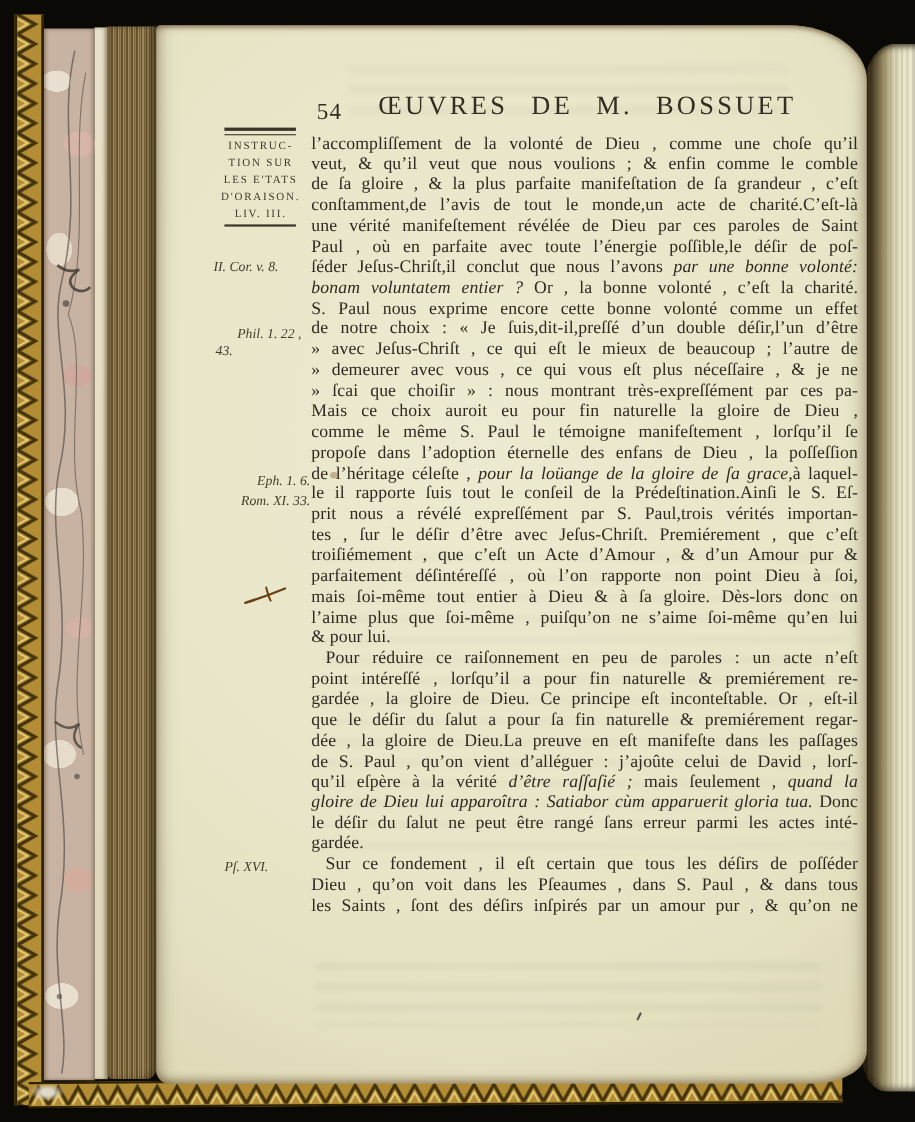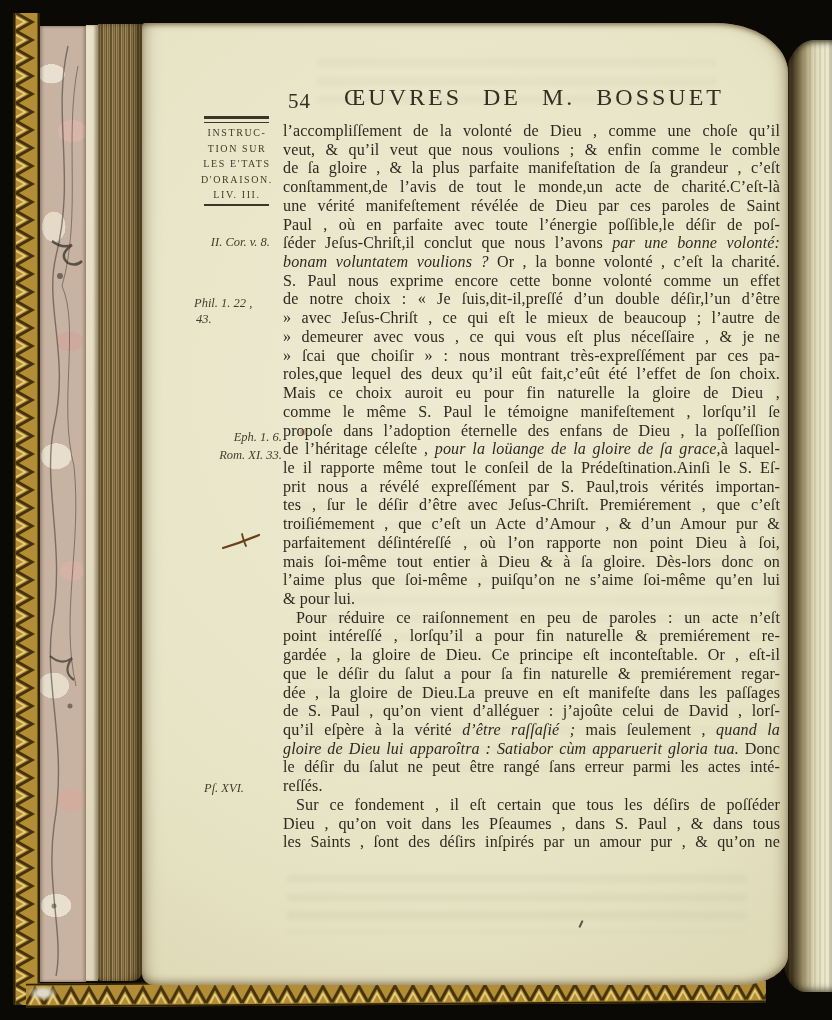--- a/index.html
+++ b/index.html
@@ -63,22 +63,22 @@
   .pagenum{position:absolute;left:146px;top:66px;font-size:21px;color:#332d22;letter-spacing:1px;}
   .header-title{position:absolute;left:196px;top:61px;width:386px;text-align:right;
     font-size:24px;letter-spacing:3px;word-spacing:12px;color:#332d22;white-space:nowrap;}
 
   .margin-rule-a{position:absolute;left:62px;top:93px;width:65px;height:7px;
     border-top:3px solid #3c352a;border-bottom:1.5px solid #3c352a;}
   .margin-rule-b{position:absolute;left:62px;top:181px;width:65px;height:1.8px;background:#3c352a;}
   .running-title{position:absolute;left:50px;top:102px;width:90px;text-align:center;
     font-size:10px;letter-spacing:1.6px;line-height:15.5px;color:#413a2c;}
   .note{position:absolute;font-style:italic;font-size:12.5px;color:#443c2c;white-space:nowrap;}
-  .n1{left:52px;top:212px;width:76px;text-align:right;}
-  .n2{left:52px;top:273px;width:80px;text-align:left;}
+  .n1{left:52px;top:212px;width:76px;}
+  .n2{left:52px;top:273px;width:80px;text-align:right;}
   .n3{left:54px;top:289px;}
   .n4{left:52px;top:407px;width:88px;text-align:right;}
   .n5{left:50px;top:425px;width:90px;text-align:right;}
   .n6{left:62px;top:733px;margin-top:25px;}
   .cross-mark{position:absolute;left:79px;top:505px;}
 
   .body-text{position:absolute;left:141px;top:99px;width:497px;
     font-size:16.1px;line-height:18.72px;color:#2e2920;letter-spacing:.1px;}
   .bline{text-align:justify;text-align-last:justify;}
   .bline.lastline{text-align-last:left;}
@@ -171,49 +171,48 @@
     </svg>
 
     <div class="body-text">
         <div class="bline"><span>l’accompliſſement de la volonté de Dieu , comme une choſe qu’il</span></div>
         <div class="bline"><span>veut, &amp; qu’il veut que nous voulions ; &amp; enfin comme le comble</span></div>
         <div class="bline"><span>de ſa gloire , &amp; la plus parfaite manifeſtation de ſa grandeur , c’eſt</span></div>
         <div class="bline"><span>conſtamment,de l’avis de tout le monde,un acte de charité.C’eſt-là</span></div>
         <div class="bline"><span>une vérité manifeſtement révélée de Dieu par ces paroles de Saint</span></div>
         <div class="bline"><span>Paul , où en parfaite avec toute l’énergie poſſible,le déſir de poſ-</span></div>
         <div class="bline"><span>ſéder Jeſus-Chriſt,il conclut que nous l’avons </span><span class="it">par une bonne volonté:</span></div>
-        <div class="bline"><span class="it">bonam voluntatem voulions ? </span><span>Or , la bonne volonté , c’eſt la charité.</span></div>
+        <div class="bline"><span class="it">bonam voluntatem entier ? </span><span>Or , la bonne volonté , c’eſt la charité.</span></div>
         <div class="bline"><span>S. Paul nous exprime encore cette bonne volonté comme un effet</span></div>
         <div class="bline"><span>de notre choix : « Je ſuis,dit-il,preſſé d’un double déſir,l’un d’être</span></div>
         <div class="bline"><span>» avec Jeſus-Chriſt , ce qui eſt le mieux de beaucoup ; l’autre de</span></div>
         <div class="bline"><span>» demeurer avec vous , ce qui vous eſt plus néceſſaire , &amp; je ne</span></div>
         <div class="bline"><span>» ſcai que choiſir » : nous montrant très-expreſſément par ces pa-</span></div>
-        <div class="bline"><span>roles,que lequel des deux qu’il eût fait,c’eût été l’effet de ſon choix.</span></div>
         <div class="bline"><span>Mais ce choix auroit eu pour fin naturelle la gloire de Dieu ,</span></div>
         <div class="bline"><span>comme le même S. Paul le témoigne manifeſtement , lorſqu’il ſe</span></div>
         <div class="bline"><span>propoſe dans l’adoption éternelle des enfans de Dieu , la poſſeſſion</span></div>
         <div class="bline"><span>de l’héritage céleſte , </span><span class="it">pour la loüange de la gloire de ſa grace,</span><span>à laquel-</span></div>
-        <div class="bline"><span>le il rapporte même tout le conſeil de la Prédeſtination.Ainſi le S. Eſ-</span></div>
+        <div class="bline"><span>le il rapporte ſuis tout le conſeil de la Prédeſtination.Ainſi le S. Eſ-</span></div>
         <div class="bline"><span>prit nous a révélé expreſſément par S. Paul,trois vérités importan-</span></div>
         <div class="bline"><span>tes , ſur le déſir d’être avec Jeſus-Chriſt. Premiérement , que c’eſt</span></div>
         <div class="bline"><span>troiſiémement , que c’eſt un Acte d’Amour , &amp; d’un Amour pur &amp;</span></div>
         <div class="bline"><span>parfaitement déſintéreſſé , où l’on rapporte non point Dieu à ſoi,</span></div>
         <div class="bline"><span>mais ſoi-même tout entier à Dieu &amp; à ſa gloire. Dès-lors donc on</span></div>
         <div class="bline"><span>l’aime plus que ſoi-même , puiſqu’on ne s’aime ſoi-même qu’en lui</span></div>
         <div class="bline lastline"><span>&amp; pour lui.</span></div>
         <div class="bline indent"><span>Pour réduire ce raiſonnement en peu de paroles : un acte n’eſt</span></div>
         <div class="bline"><span>point intéreſſé , lorſqu’il a pour fin naturelle &amp; premiérement re-</span></div>
         <div class="bline"><span>gardée , la gloire de Dieu. Ce principe eſt inconteſtable. Or , eſt-il</span></div>
         <div class="bline"><span>que le déſir du ſalut a pour ſa fin naturelle &amp; premiérement regar-</span></div>
         <div class="bline"><span>dée , la gloire de Dieu.La preuve en eſt manifeſte dans les paſſages</span></div>
         <div class="bline"><span>de S. Paul , qu’on vient d’alléguer : j’ajoûte celui de David , lorſ-</span></div>
         <div class="bline"><span>qu’il eſpère à la vérité </span><span class="it">d’être raſſaſié ;</span><span> mais ſeulement , </span><span class="it">quand la</span></div>
         <div class="bline"><span class="it">gloire de Dieu lui apparoîtra : Satiabor cùm apparuerit gloria tua.</span><span> Donc</span></div>
         <div class="bline"><span>le déſir du ſalut ne peut être rangé ſans erreur parmi les actes inté-</span></div>
-        <div class="bline lastline"><span>reſſés.</span></div>
+        <div class="bline lastline"><span>gardée.</span></div>
         <div class="bline indent"><span>Sur ce fondement , il eſt certain que tous les déſirs de poſſéder</span></div>
         <div class="bline"><span>Dieu , qu’on voit dans les Pſeaumes , dans S. Paul , &amp; dans tous</span></div>
         <div class="bline"><span>les Saints , ſont des déſirs inſpirés par un amour pur , &amp; qu’on ne</span></div>
       </div>
 
     <div class="fox1"></div>
     <div class="stray"></div>
   </div>
 
 </div>

